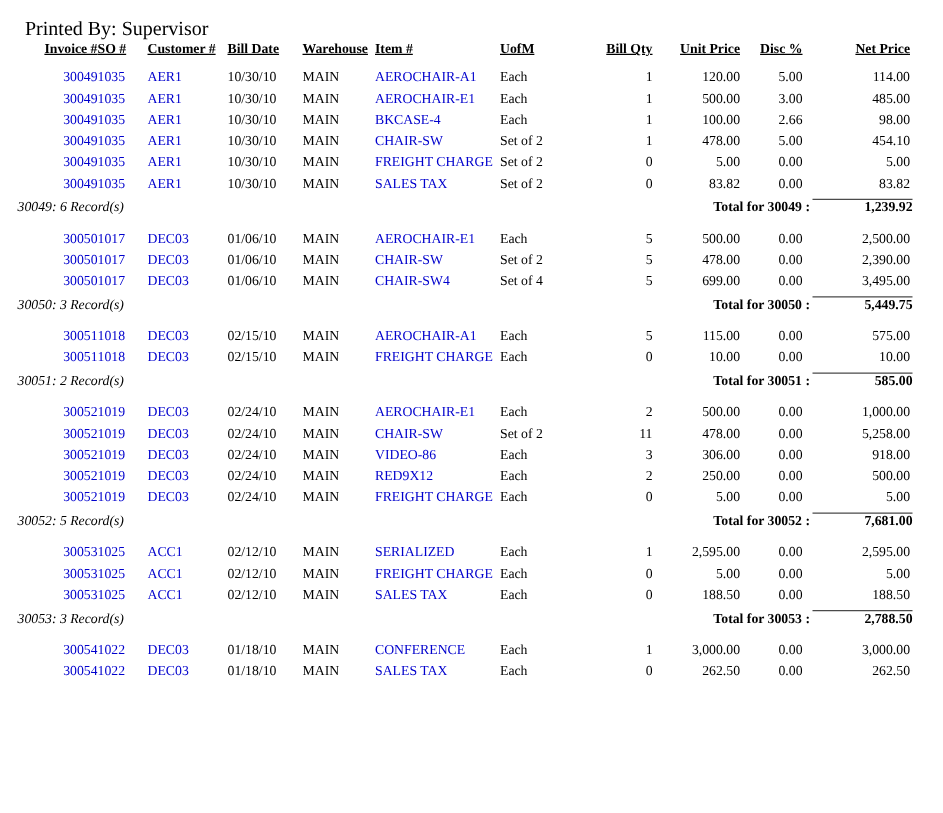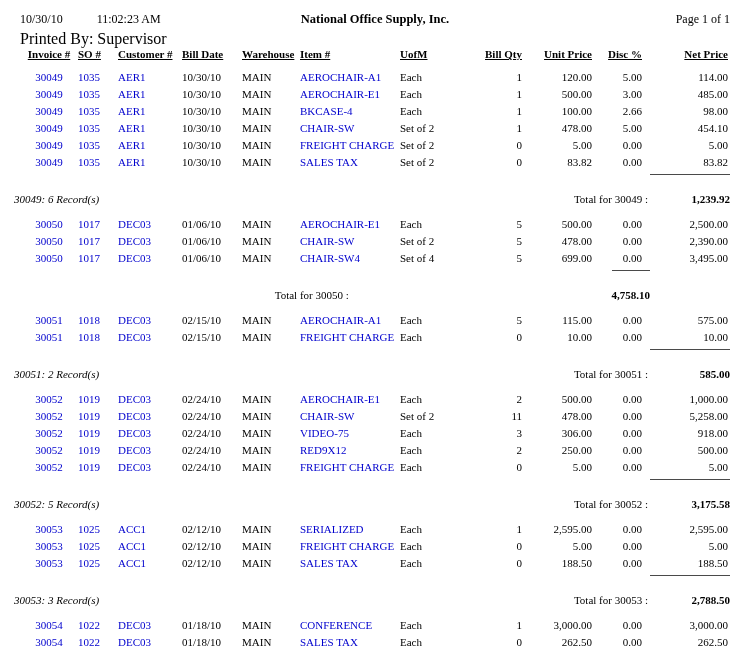--- a/index.html
+++ b/index.html
@@ -46,56 +46,49 @@
     font-size: 11px;
     font-weight: bold;
     margin-bottom: 9px;
   }
   .thead span { text-decoration: underline; }
   .trow {
     font-size: 11px;
     line-height: 17px;
     height: 17px;
   }
-  .c0 { text-align: center; }
+  .c0 { text-align: right; }
   .c1, .c2, .c3, .c4, .c5, .c6 { text-align: left; }
   .c7, .c8, .c9, .c10 { text-align: right; }
   .cell { overflow: hidden; }
   .blue { color: var(--blue, #0000cd); }
   
   .group { margin-bottom: 11px; }
   .gfooter {
     display: grid;
     grid-template-columns: 1fr auto 80px;
     align-items: baseline;
     font-size: 11px;
     margin-top: 3px;
     margin-left: -6px;
   }
   .gfooter .rec { font-style: italic; text-align: left; }
-  .gfooter .tlabel { font-weight: normal; text-align: center; padding-right: 2px; }
+  .gfooter .tlabel { font-weight: bold; text-align: left; padding-right: 2px; }
   .gfooter .tvalue {
     font-weight: bold;
     text-align: right;
     border-top: 1px solid #4a4a4a;
-    padding-top: 18px;
+    padding-top: 0;
   }
 </style>
 </head>
 <body>
 
 <div class="page">
 
-  <div class="hline1">
-    <div class="h-left">
-      <span>10/30/10</span><span class="time">11:02:23 AM</span>
-    </div>
-    <div class="h-center">National Office Supply, Inc.</div>
-    <div class="h-right">Page 1 of 1</div>
-  </div>
 
   <div class="hline2">Printed By: Supervisor</div>
 
 
   <div class="thead">
     <span class="c0">Invoice #</span>
     <span class="c1">SO #</span>
     <span class="c2">Customer #</span>
     <span class="c3">Bill Date</span>
     <span class="c4">Warehouse</span>
@@ -227,22 +220,23 @@
           <span class="cell c3">01/06/10</span>
           <span class="cell c4">MAIN</span>
           <span class="cell c5 blue">CHAIR-SW4</span>
           <span class="cell c6">Set of 4</span>
           <span class="cell c7">5</span>
           <span class="cell c8">699.00</span>
           <span class="cell c9">0.00</span>
           <span class="cell c10">3,495.00</span>
         </div>
         <div class="gfooter">
+          <span class="rec">30050: 3 Record(s)</span>
           <span class="tlabel">Total for 30050 :</span>
-          <span class="tvalue">4,758.10</span>
+          <span class="tvalue">5,449.75</span>
         </div>
       </div>
       <div class="group">
         <div class="trow">
           <span class="cell c0 blue">30051</span>
           <span class="cell c1 blue">1018</span>
           <span class="cell c2 blue">DEC03</span>
           <span class="cell c3">02/15/10</span>
           <span class="cell c4">MAIN</span>
           <span class="cell c5 blue">AEROCHAIR-A1</span>
@@ -297,21 +291,21 @@
           <span class="cell c8">478.00</span>
           <span class="cell c9">0.00</span>
           <span class="cell c10">5,258.00</span>
         </div>
         <div class="trow">
           <span class="cell c0 blue">30052</span>
           <span class="cell c1 blue">1019</span>
           <span class="cell c2 blue">DEC03</span>
           <span class="cell c3">02/24/10</span>
           <span class="cell c4">MAIN</span>
-          <span class="cell c5 blue">VIDEO-75</span>
+          <span class="cell c5 blue">VIDEO-86</span>
           <span class="cell c6">Each</span>
           <span class="cell c7">3</span>
           <span class="cell c8">306.00</span>
           <span class="cell c9">0.00</span>
           <span class="cell c10">918.00</span>
         </div>
         <div class="trow">
           <span class="cell c0 blue">30052</span>
           <span class="cell c1 blue">1019</span>
           <span class="cell c2 blue">DEC03</span>
@@ -333,21 +327,21 @@
           <span class="cell c5 blue">FREIGHT CHARGE</span>
           <span class="cell c6">Each</span>
           <span class="cell c7">0</span>
           <span class="cell c8">5.00</span>
           <span class="cell c9">0.00</span>
           <span class="cell c10">5.00</span>
         </div>
         <div class="gfooter">
           <span class="rec">30052: 5 Record(s)</span>
           <span class="tlabel">Total for 30052 :</span>
-          <span class="tvalue">3,175.58</span>
+          <span class="tvalue">7,681.00</span>
         </div>
       </div>
       <div class="group">
         <div class="trow">
           <span class="cell c0 blue">30053</span>
           <span class="cell c1 blue">1025</span>
           <span class="cell c2 blue">ACC1</span>
           <span class="cell c3">02/12/10</span>
           <span class="cell c4">MAIN</span>
           <span class="cell c5 blue">SERIALIZED</span>

